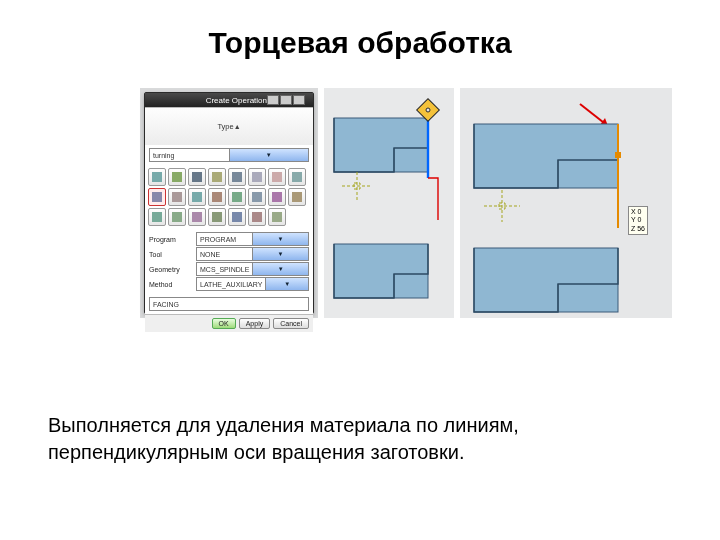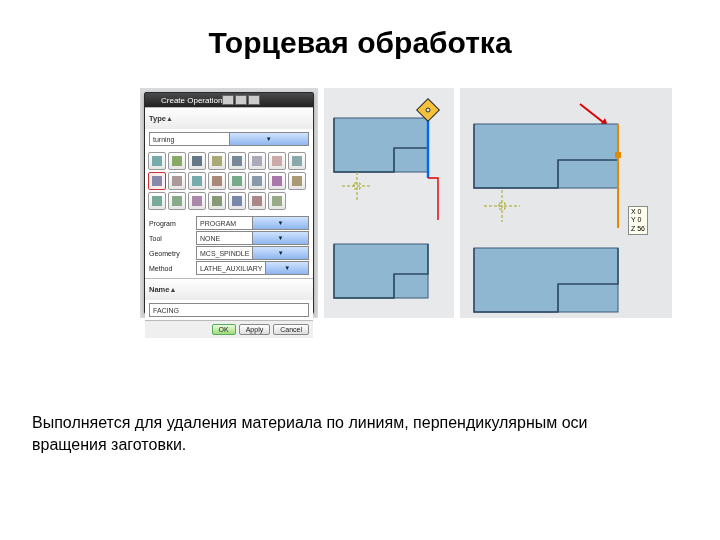--- a/index.html
+++ b/index.html
@@ -5,24 +5,24 @@
   html,body{margin:0;padding:0;width:720px;height:540px;background:#fff;font-family:Arial,Helvetica,sans-serif;color:#000}
   .slide{position:relative;width:720px;height:411px;box-sizing:border-box}
   .title{position:absolute;top:26px;left:0;right:0;text-align:center;font-size:30px;font-weight:bold}
   .figrow{position:absolute;top:88px;left:140px;right:48px;height:240px;display:flex;gap:6px}
   .panel{background:#d9dadb;position:relative}
   .p1{width:178px;height:230px}
   .p2{width:130px;height:230px}
   .p3{width:212px;height:230px}
   
   .dlg{position:absolute;top:4px;left:4px;right:4px;bottom:4px;background:#fff;border:1px solid #2b2b2b;border-radius:2px;box-shadow:0 2px 4px rgba(0,0,0,.25);font-size:8px;color:#222}
-  .dlg-title{background:linear-gradient(#4a4a4a,#222);color:#fff;padding:2px 16px;font-size:8px;display:flex;justify-content:flex-start;align-items:center}
+  .dlg-title{background:linear-gradient(#4a4a4a,#222);color:#fff;padding:2px 8px;font-size:8px;display:flex;justify-content:flex-end;align-items:center}
   .dlg-title .win{display:flex;gap:1px}
   .dlg-title .win span{width:10px;height:8px;background:#ccc;border:1px solid #666;display:inline-block}
-  .sect{border-top:1px solid #bbb;background:linear-gradient(#fefefe,#ececec);padding:6px 4px;font-size:7.5px;display:flex;justify-content:flex-start;align-items:center;color:#333;font-weight:bold}
+  .sect{border-top:1px solid #bbb;background:linear-gradient(#fefefe,#ececec);padding:14px 4px;font-size:7.5px;display:flex;justify-content:center;align-items:center;color:#333;font-weight:normal}
   .sect .tri{font-size:7px;color:#444}
   .body{padding:2px 4px;background:#fff}
   .combo{display:flex;align-items:center;border:1px solid #888;background:#fff;height:12px;margin:1px 0}
   .combo span{flex:1;padding:0 3px;font-size:7px;color:#333}
   .combo .dd{width:12px;height:100%;background:linear-gradient(#cfe3ff,#8fb6ee);border-left:1px solid #888;display:flex;align-items:center;justify-content:center;font-size:6px;color:#123}
   .icons{display:flex;flex-wrap:wrap;gap:2px;padding:3px 3px}
   .ic{width:16px;height:16px;background:linear-gradient(#fff,#e6e6e6);border:1px solid #999;border-radius:2px;position:relative}
   .ic.sel{border:1px solid #c33;background:#ffecec}
   .ic::after{content:"";position:absolute;inset:3px;background:#7aa}
   .icons .ic:nth-child(2)::after{background:#8a6}
@@ -51,21 +51,21 @@
   .kv label{width:44px;font-size:7px}
   .kv .combo{flex:1;margin:0}
   .btns{display:flex;justify-content:flex-end;gap:3px;padding:3px 4px;background:#efefef;border-top:1px solid #bbb}
   .btn{font-size:7px;padding:1px 6px;border:1px solid #5a5;background:linear-gradient(#eafde0,#9edb7a);border-radius:2px}
   .btn.gray{border:1px solid #888;background:linear-gradient(#fff,#ddd)}
   
   svg{position:absolute;top:0;left:0}
   .redlabel{position:absolute;top:2px;right:18px;font-size:9px;font-weight:bold;color:#d00}
   .coordbox{position:absolute;top:118px;right:24px;background:#fffff0;border:1px solid #888;font-size:7px;line-height:1.2;padding:1px 2px}
   .coordbox div{display:flex;gap:2px}
-  .caption{position:absolute;left:32px;right:60px;top:412px;font-size:16px;line-height:1.35}
+  .caption{position:absolute;left:48px;right:60px;top:412px;font-size:20px;line-height:1.35}
 </style>
 </head>
 <body>
 
 <div class="slide">
   <div class="title">Торцевая обработка</div>
 
   <div class="figrow">
 
     <div class="panel p1">
@@ -136,24 +136,20 @@
               </div>
             </div>
           <div class="kv">
               <label>Method</label>
               <div class="combo">
                 <span>LATHE_AUXILIARY</span>
                 <span class="dd">▼</span>
               </div>
             </div>
         </div>
-        <div class="sect">
-            <span>Name</span>
-            <span class="tri">▲</span>
-          </div>
         <div class="body">
           <div class="combo" style="background:#fff">
               <span>FACING</span>
             </div>
         </div>
         <div class="btns">
           <span class="btn">OK</span>
           <span class="btn gray">Apply</span>
           <span class="btn gray">Cancel</span>
         </div>

